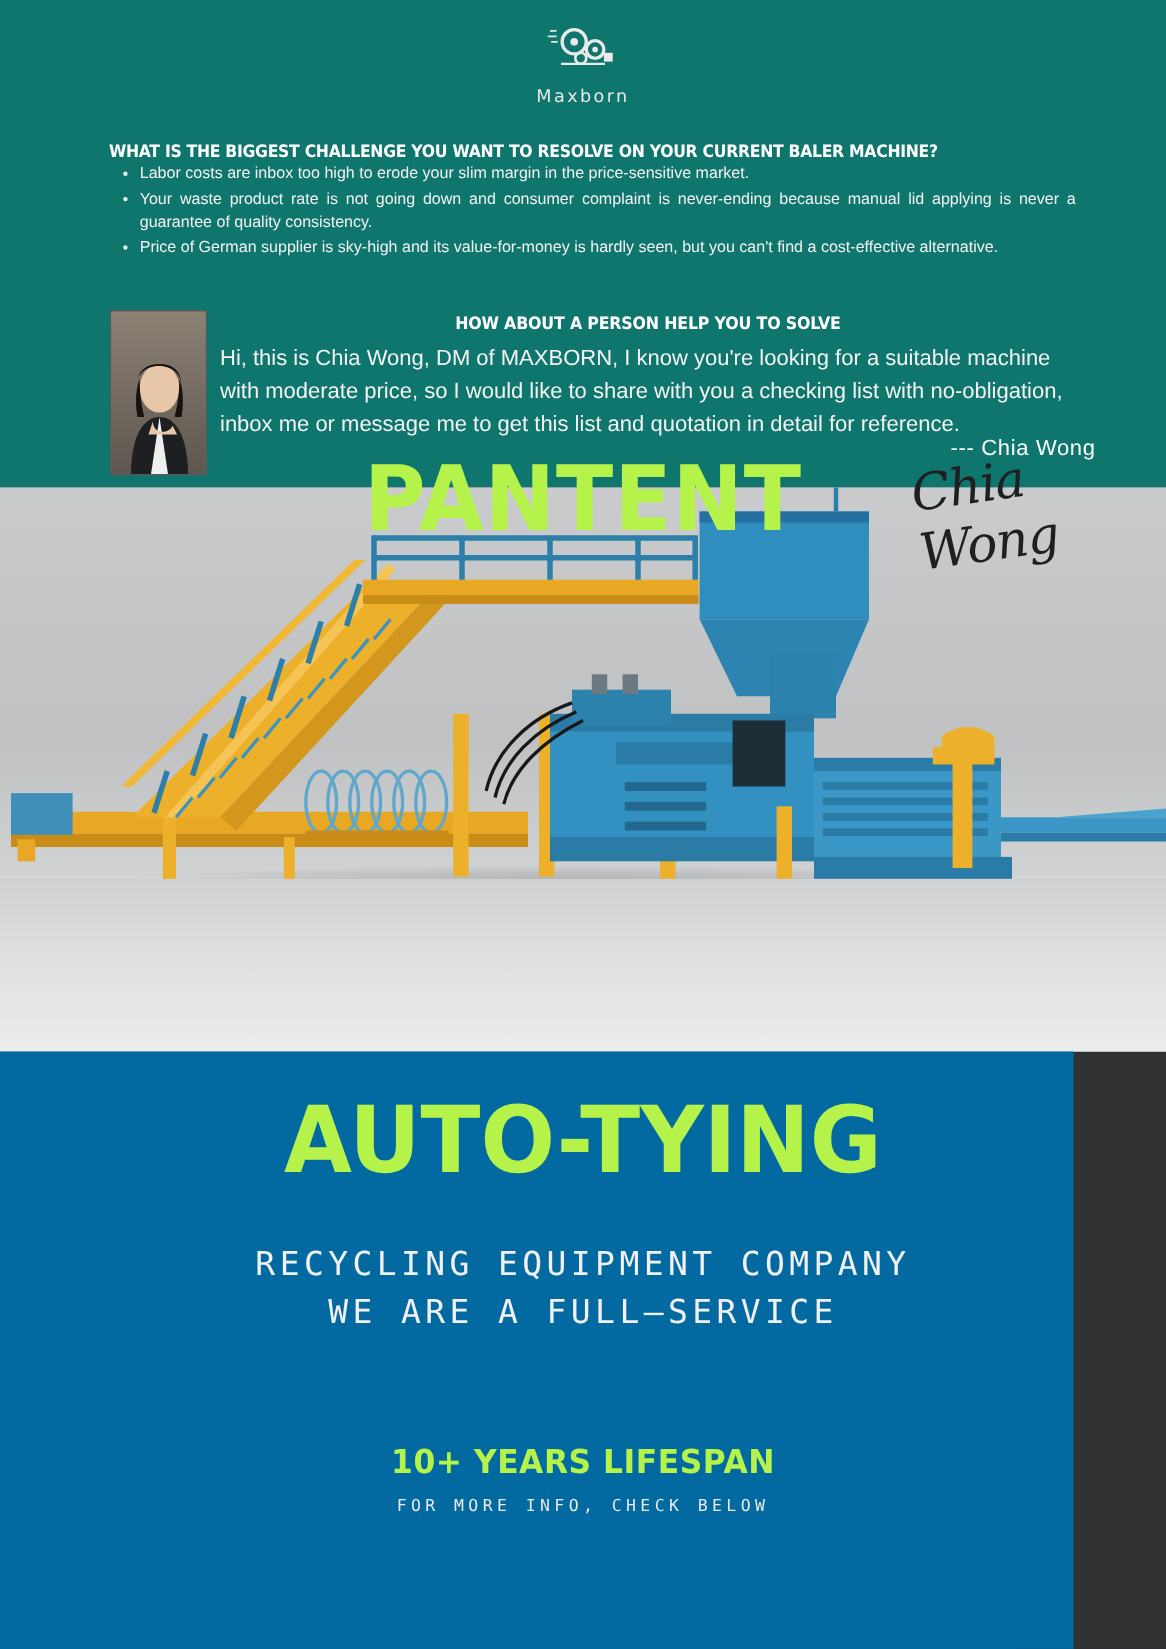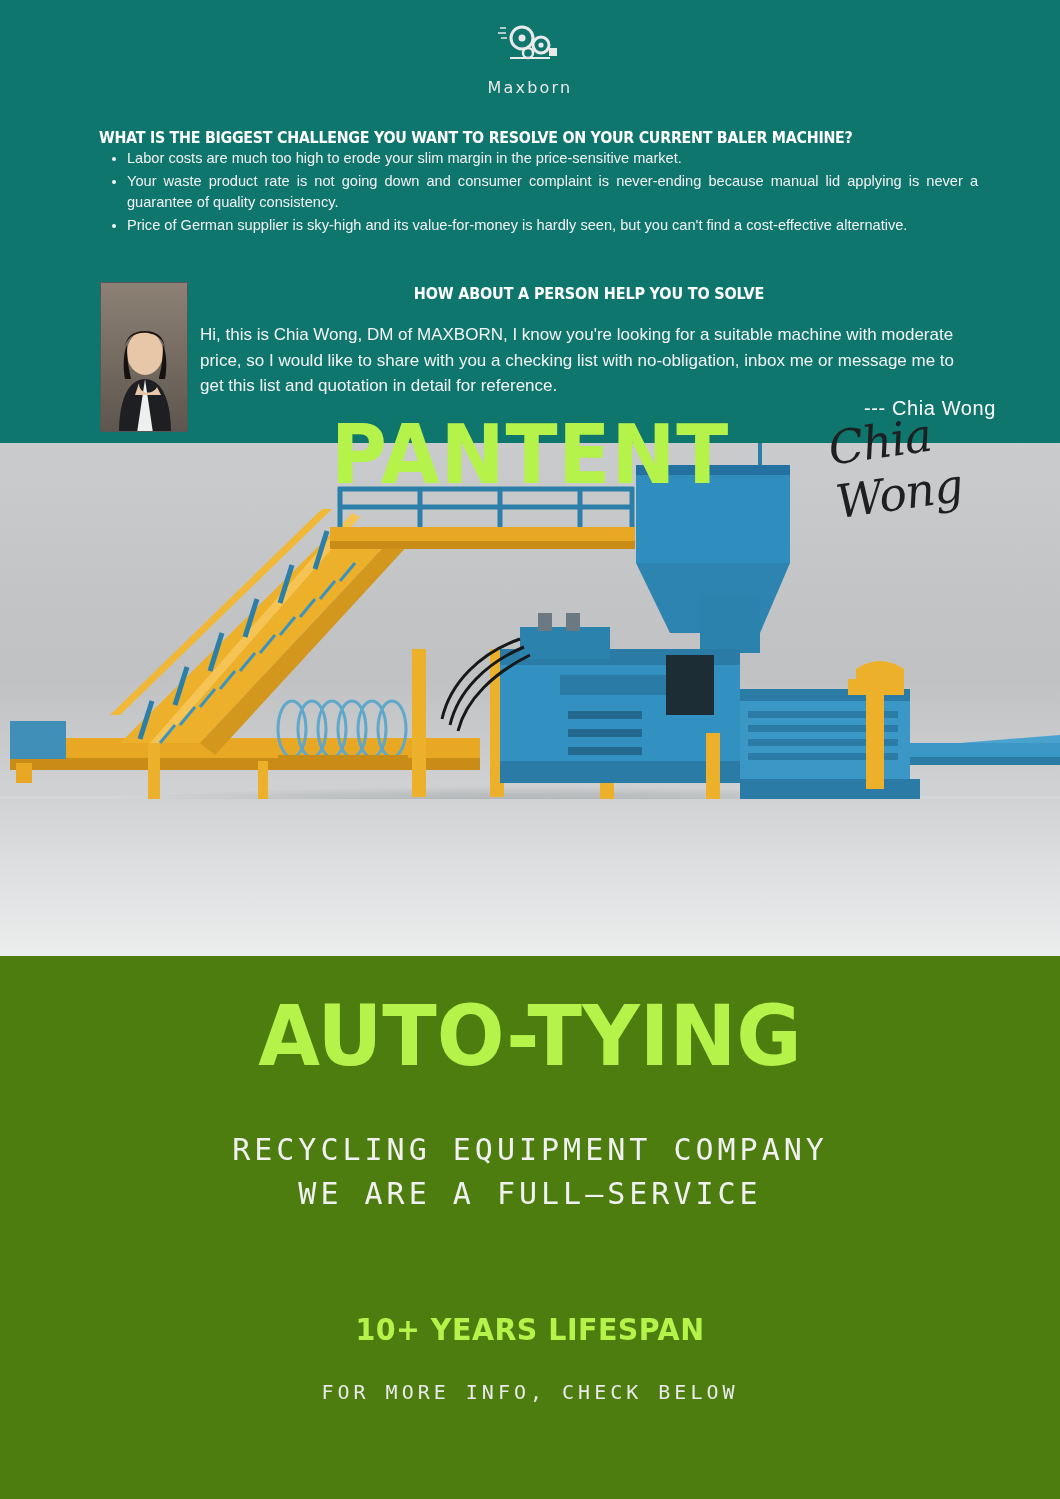--- a/index.html
+++ b/index.html
@@ -96,23 +96,23 @@
     font-size: 15.5px;
     font-weight: bold;
     font-family: "DejaVu Sans", sans-serif;
     letter-spacing: -0.2px;
     transform: scaleX(0.93);
   }
 
   .help-body {
     position: absolute;
     left: 200px;
-    top: 322px;
+    top: 311px;
     width: 782px;
-    font-size: 17px;
+    font-size: 20px;
     line-height: 1.5;
     color: #f4f4f4;
   }
 
   .signature-name {
     position: absolute;
     left: 716px;
     top: 397px;
     width: 280px;
     text-align: right;
@@ -189,23 +189,23 @@
     letter-spacing: 1px;
     color: #b6f34a;
     transform: scaleX(0.93);
     z-index: 4;
   }
 
   
   .lower {
     position: absolute;
     left: 0; top: 956px;
-    width: 1060px;
+    width: 976px;
     height: 543px;
-    background: #4d7c0f;
+    background: #0369a1;
   }
 
   .headline-2 {
     position: absolute;
     left: 0;
     top: 36px;
     width: 1060px;
     text-align: center;
     font-family: "DejaVu Sans", sans-serif;
     font-weight: bold;
@@ -239,25 +239,25 @@
     font-weight: bold;
     font-size: 30px;
     letter-spacing: 0.5px;
     color: #b6f34a;
     transform: scaleX(0.95);
   }
 
   .more-info {
     position: absolute;
     left: 0;
-    top: 424px;
+    top: 404px;
     width: 1060px;
     text-align: center;
     font-family: "DejaVu Sans Mono", monospace;
-    font-size: 20px;
+    font-size: 15px;
     letter-spacing: 4px;
     color: #e9e9e9;
   }
 </style>
 </head>
 <body>
 
 <div class="top-section">
 
   <div class="brand-block">
@@ -272,21 +272,21 @@
       <circle cx="36" cy="35" r="5" fill="none" stroke="#e9e9e9" stroke-width="2.4"></circle>
       <rect x="57" y="30" width="8" height="8" fill="#e9e9e9"></rect>
       <path d="M18 40 h40" stroke="#e9e9e9" stroke-width="2"></path>
     </svg>
     <div class="brand-name">Maxborn</div>
   </div>
 
   <div class="challenge-heading">WHAT IS THE BIGGEST CHALLENGE YOU WANT TO RESOLVE ON YOUR CURRENT BALER MACHINE?</div>
 
   <ul class="challenge-list">
-    <li>Labor costs are much too high to erode your slim margin in the price-sensitive market.</li>
+    <li>Labor costs are inbox too high to erode your slim margin in the price-sensitive market.</li>
     <li>Your waste product rate is not going down and consumer complaint is never-ending because manual lid applying is never a guarantee of quality consistency.</li>
     <li>Price of German supplier is sky-high and its value-for-money is hardly seen, but you can't find a cost-effective alternative.</li>
   </ul>
 
   <div class="person-photo">
     <svg width="88" height="150" viewBox="0 0 88 150">
       <rect x="0" y="0" width="88" height="150" fill="#7b6f62"></rect>
       <rect x="0" y="0" width="88" height="150" fill="url(#g1)"></rect>
       <defs>
         <linearGradient id="g1" x1="0" y1="0" x2="0" y2="1">

